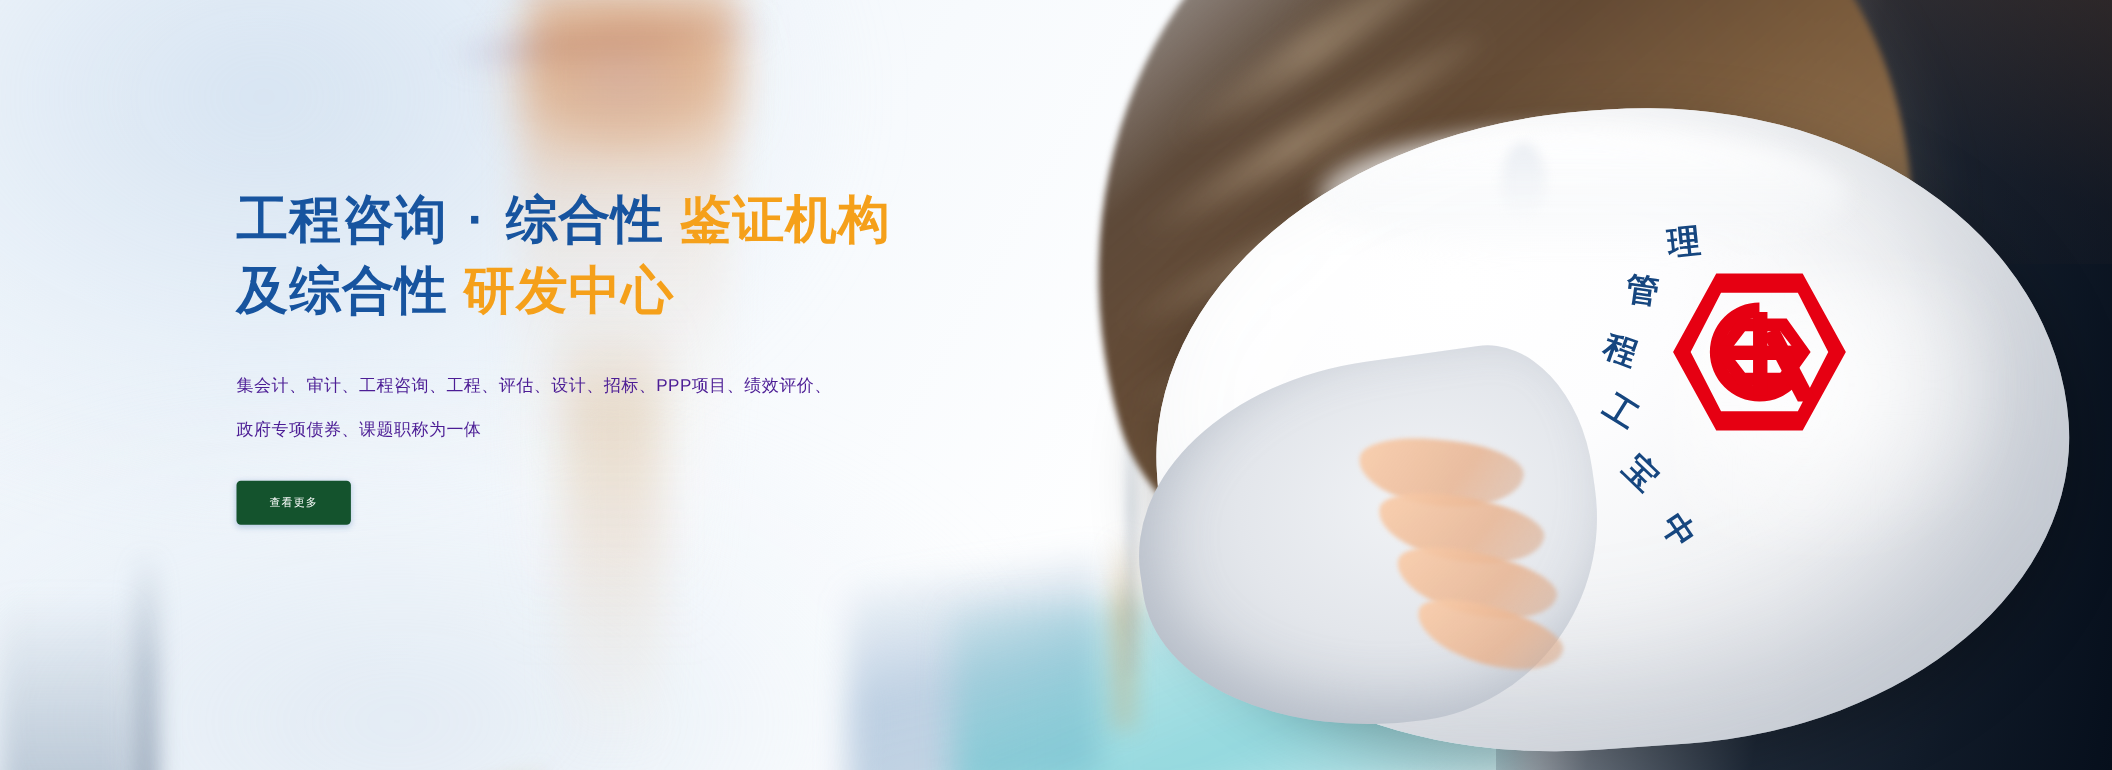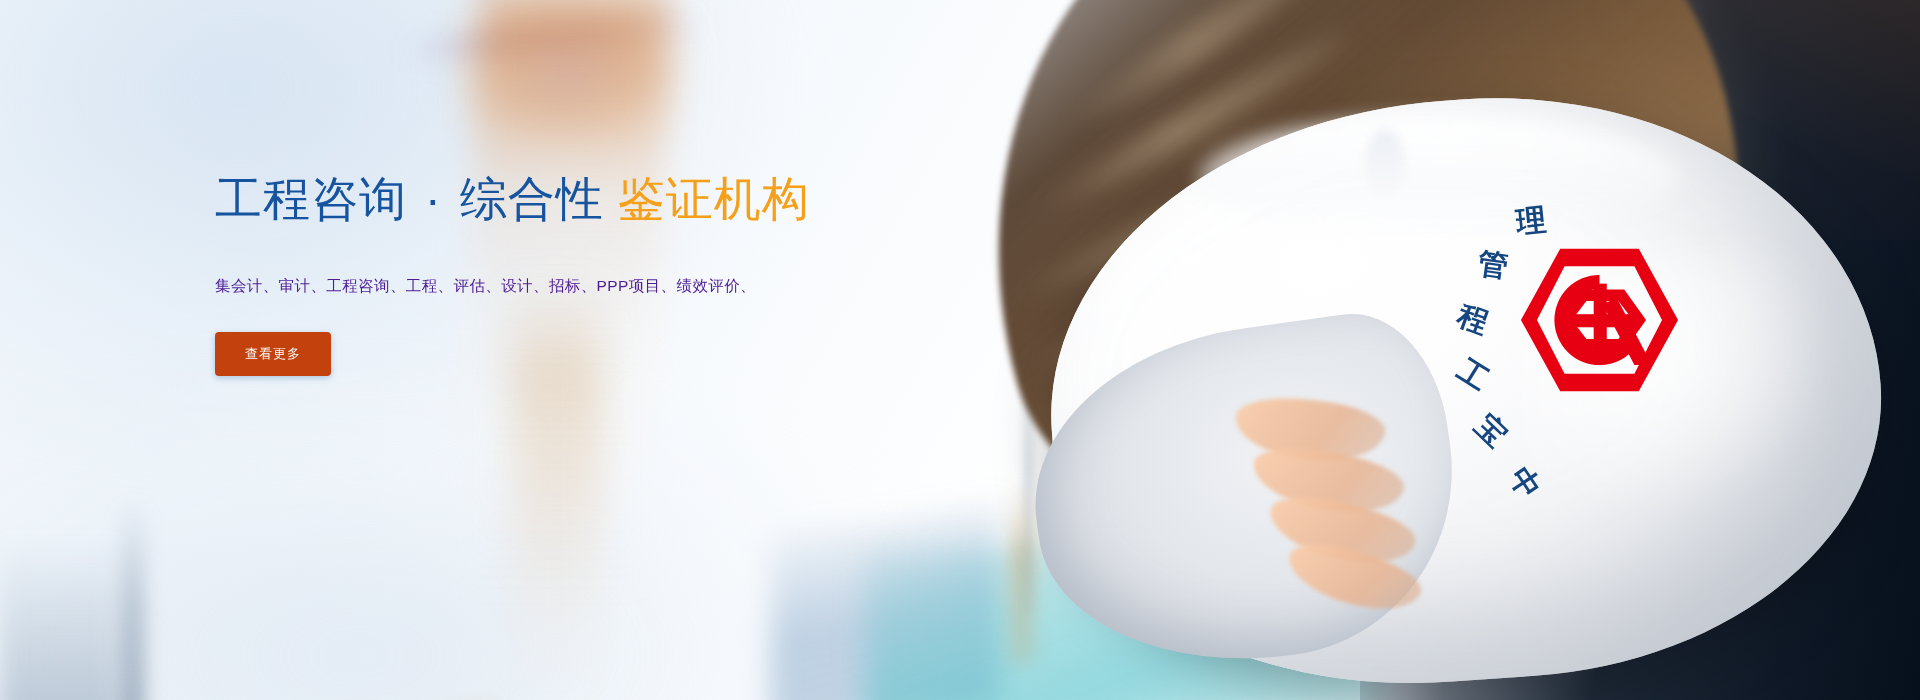--- a/index.html
+++ b/index.html
@@ -314,21 +314,21 @@
     color:rgba(150,165,185,.20);
     white-space:nowrap;
     line-height:1;
     user-select:none;
   }
 
   .headline {
     position:relative;
     margin-top:47px;
     font-size:47px;
-    font-weight:normal;
+    font-weight:bold;
     line-height:1.38;
     letter-spacing:1px;
     white-space:nowrap;
   }
   .hl-line { display:block; }
   .hl-blue   { color:#17549f; }
   .hl-orange { color:#f5a01a; }
   .hl-dot    { color:#17549f; padding:0 4px; }
 
   .desc {
@@ -339,23 +339,23 @@
     line-height:2.6;
     letter-spacing:.4px;
     white-space:nowrap;
   }
   .desc-line { display:block; }
 
   .cta {
     position:relative;
     margin-top:26px;
     display:inline-block;
-    background:#c2410c;
+    background:#14532d;
     color:#ffffff;
-    font-size:13px;
+    font-size:10px;
     letter-spacing:1px;
     padding:13px 30px;
     border:none;
     border-radius:4px;
     cursor:pointer;
     box-shadow:0 2px 6px rgba(20,84,159,.28);
     font-family:"Liberation Sans","DejaVu Sans",sans-serif;
   }
 </style>
 </head>
@@ -442,22 +442,27 @@
   <div class="content">
 
 
     <h1 class="headline">
       <span class="hl-line">
         <span class="hl-blue">工程咨询</span>
         <span class="hl-dot">·</span>
         <span class="hl-blue">综合性</span>
         <span class="hl-orange">鉴证机构</span>
       </span>
+      <span class="hl-line">
+        <span class="hl-blue">及综合性</span>
+        <span class="hl-orange">研发中心</span>
+      </span>
     </h1>
 
     <p class="desc">
       <span class="desc-line">集会计、审计、工程咨询、工程、评估、设计、招标、PPP项目、绩效评价、</span>
+      <span class="desc-line">政府专项债券、课题职称为一体</span>
     </p>
 
     <button class="cta">查看更多</button>
   </div>
 
 </div>
 
 </body></html>

